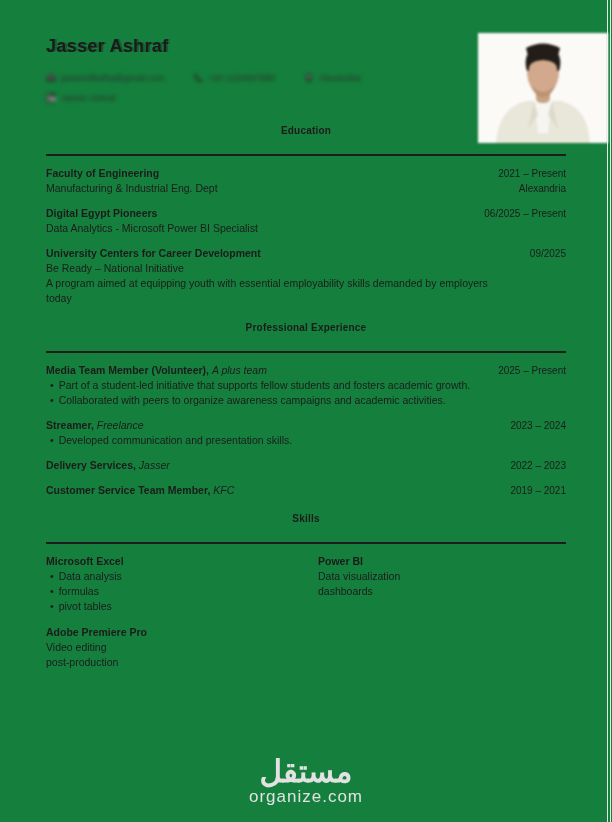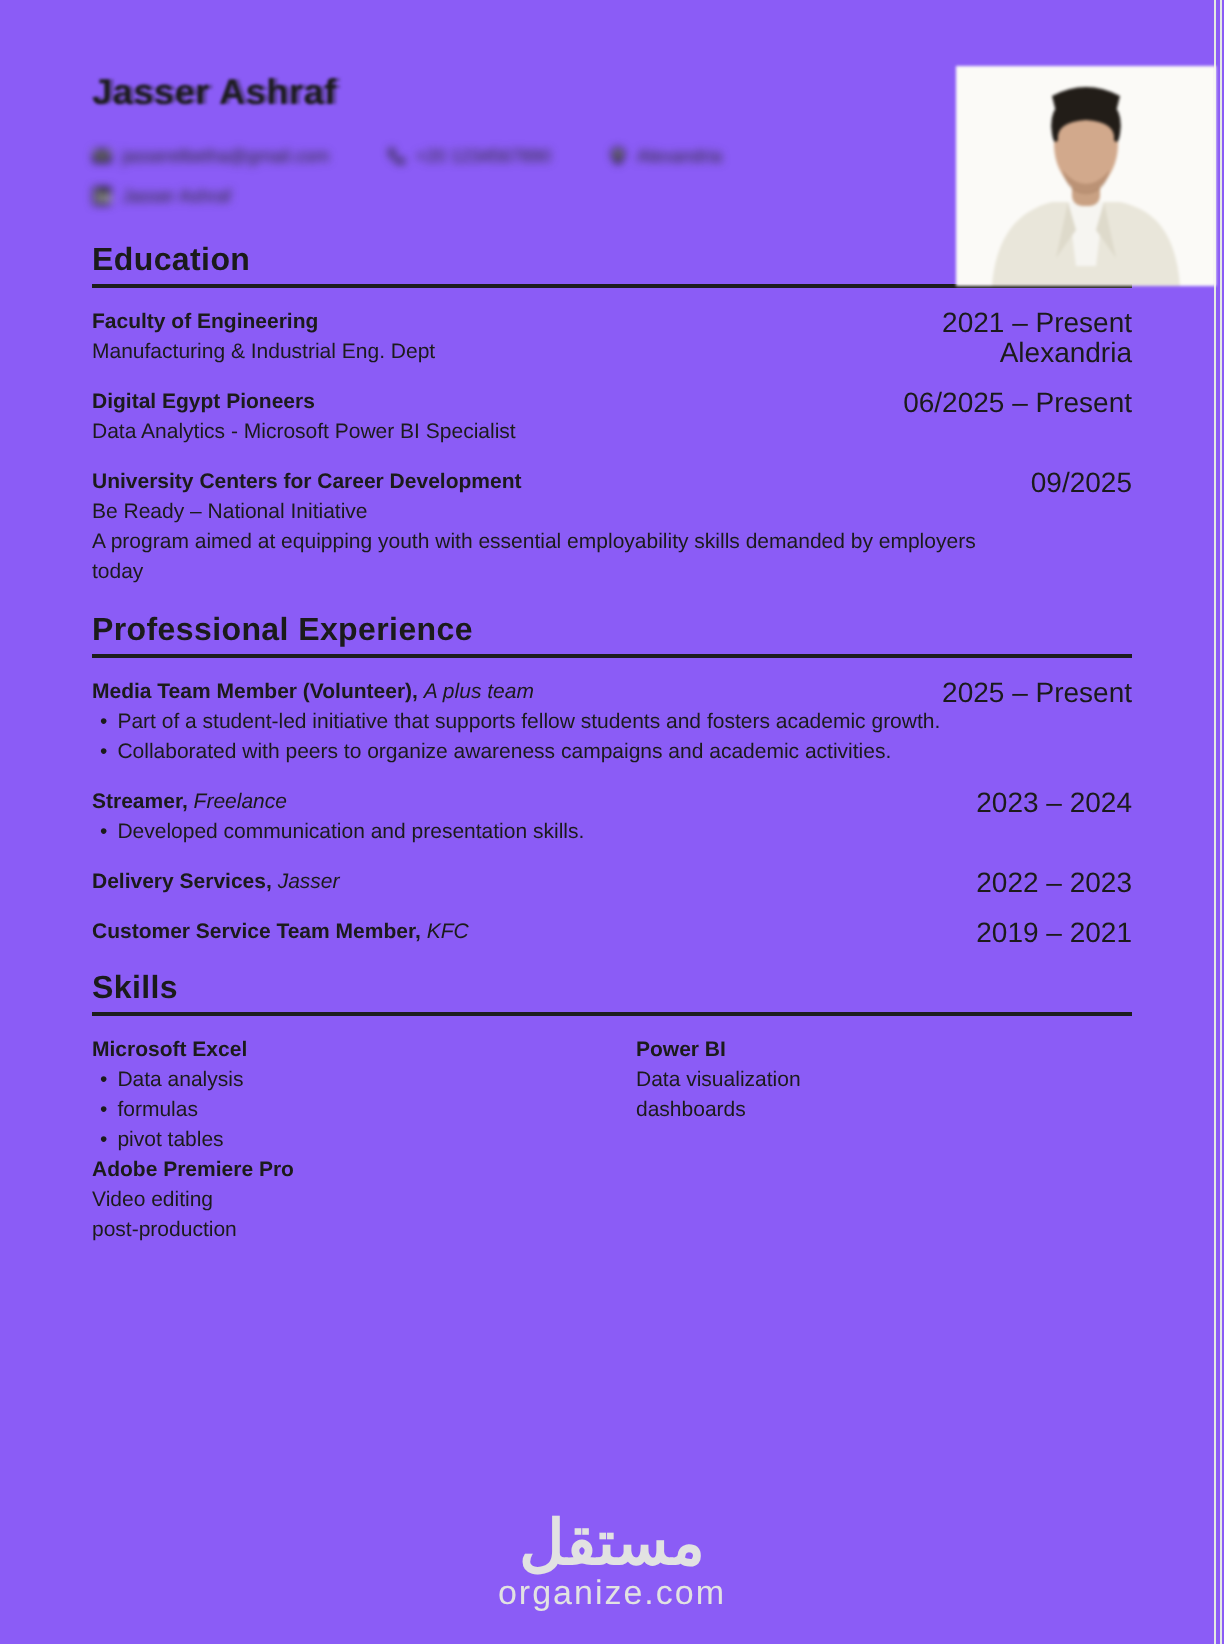--- a/index.html
+++ b/index.html
@@ -1,20 +1,20 @@
 <!DOCTYPE html>
 <html><head>
 <meta charset="utf-8">
 <style>
   * { margin:0; padding:0; box-sizing:border-box; }
   html,body { background:#ffffff; }
   .page {
     position:relative;
     width:612px; height:822px;
-    background:#8b5cf6;
+    background:#15803d;
     font-family:"Liberation Sans", sans-serif;
     color:#1b1b1b;
     overflow:hidden;
   }
   
   .edge-line { position:absolute; top:0; bottom:0; width:1px; background:#e3eae3; }
   .edge-line.a { left:607px; }
   .edge-line.b { left:610px; }
 
   
@@ -37,44 +37,45 @@
 
   .photo {
     position:absolute; top:33px; right:4px;
     width:130px; height:110px;
     filter:blur(0.8px);
   }
 
   
   .content { padding:0 46px; }
   .section-title {
-    font-size:16px; font-weight:bold; letter-spacing:.2px;
-    line-height:14px; padding-bottom:4px;
+    font-size:10px; font-weight:bold; letter-spacing:.2px;
+    line-height:14px; padding-bottom:16px;
     border-bottom:2.5px solid #1d1d1d;
     margin-bottom:10px;
+    text-align:center;
   }
   .section { margin-bottom:14px; }
   .section.experience { margin-top:15px; }
   .section.skills { margin-top:1px; }
 
   .entry { display:flex; justify-content:space-between; margin-bottom:10px; }
   .entry-left { max-width:448px; font-size:10.5px; line-height:15px; }
-  .entry-right { text-align:right; white-space:nowrap; font-size:14px; line-height:15px; }
+  .entry-right { text-align:right; white-space:nowrap; font-size:10px; line-height:15px; }
   .entry-title { font-weight:bold; }
   .role-org .org { font-style:italic; font-weight:normal; }
 
   ul.bullets { list-style:none; margin:0; }
   ul.bullets li {
     font-size:10.5px; line-height:15px;
     padding-left:14px; text-indent:-10px;
   }
   ul.bullets li::before { content:"•"; margin-right:5px; }
 
   
-  .skills-grid { display:grid; grid-template-columns:272px 1fr; }
+  .skills-grid { display:grid; grid-template-columns:272px 1fr; row-gap:11px; }
   .skill-group { font-size:10.5px; line-height:15px; }
   .skill-name { font-weight:bold; }
   .skill-plain div { line-height:15px; }
 
   
   .watermark {
     position:absolute; left:0; right:0; bottom:16px;
     text-align:center; color:#e2e2e2; user-select:none;margin-top:36px;
   }
   .watermark .ar { font-size:31px; font-weight:bold; line-height:30px; }

